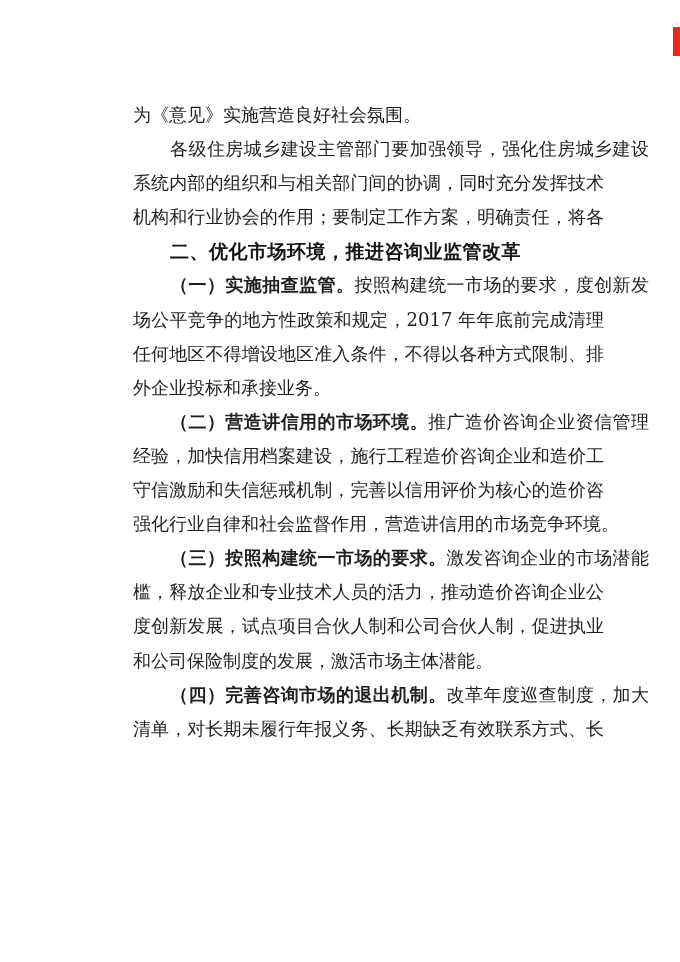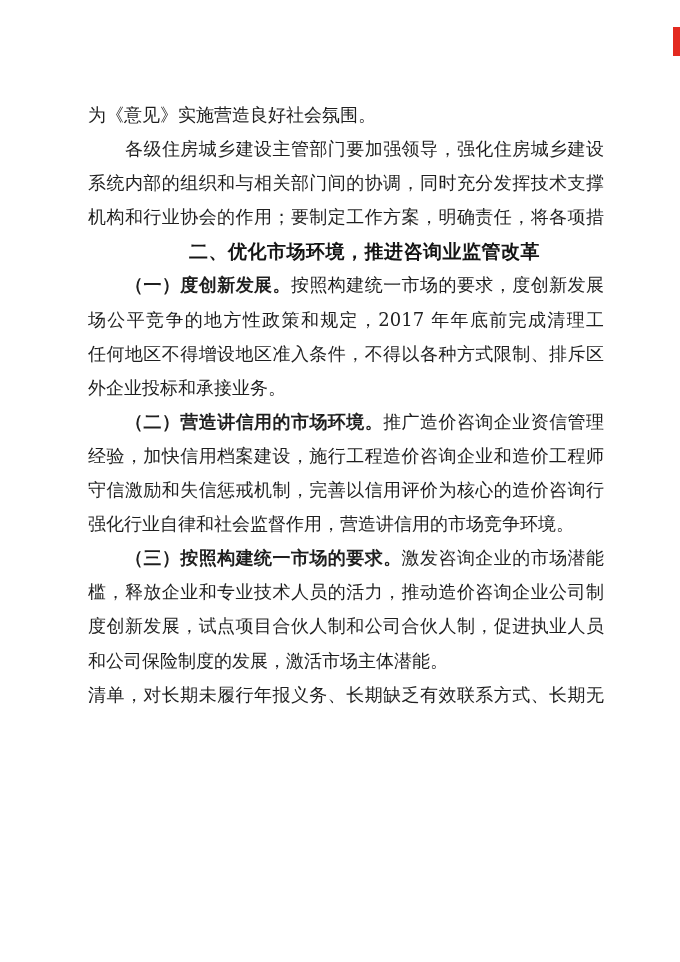--- a/index.html
+++ b/index.html
@@ -22,20 +22,21 @@
     width: 516px;
   }
   .text-line {
     height: 34.1px;
     line-height: 34.1px;
     font-size: 18px;
     color: #1f1f1f;
     white-space: nowrap;
     overflow: visible;
     text-justify: inter-character;
+    margin-left: 45px;
   }
   
   .text-line.full {
     white-space: normal;
     text-align: justify;
     text-align-last: justify;
     overflow: hidden;
   }
   .text-line.indent {
     padding-left: 37px;
@@ -45,48 +46,48 @@
   }
   .seg-bold {
     font-weight: bold;
   }
   .text-line.heading {
     font-family: "DejaVu Sans", sans-serif;
     font-weight: bold;
     font-size: 19px;
     letter-spacing: 0.5px;
     color: #141414;
-    text-align: center;
   }
   .red-edge-mark {
     position: absolute;
     right: 0;
     top: 27px;
     width: 7px;
     height: 29px;
   }
 </style>
 </head>
 <body>
 
 <div class="page" style="background: rgb(255, 255, 255);">
   <div class="doc-content">
       <div class="text-line"><span class="seg">为《意见》实施营造良好社会氛围。</span></div>
       <div class="text-line indent full"><span class="seg">各级住房城乡建设主管部门要加强领导，强化住房城乡建设</span></div>
       <div class="text-line full"><span class="seg">系统内部的组织和与相关部门间的协调，同时充分发挥技术支撑</span></div>
       <div class="text-line full"><span class="seg">机构和行业协会的作用；要制定工作方案，明确责任，将各项措</span></div>
       <div class="text-line indent heading"><span class="seg-bold">二、优化市场环境，推进咨询业监管改革</span></div>
-      <div class="text-line indent full"><span class="seg-bold">（一）度创新发展。</span><span class="seg">按照构建统一市场的要求，度创新发展</span></div>
+      <div class="text-line indent full"><span class="seg-bold">（一）实施抽查监管。</span><span class="seg">按照构建统一市场的要求，度创新发展</span></div>
       <div class="text-line full"><span class="seg">场公平竞争的地方性政策和规定，2017 年年底前完成清理工作。</span></div>
       <div class="text-line full"><span class="seg">任何地区不得增设地区准入条件，不得以各种方式限制、排斥区</span></div>
       <div class="text-line"><span class="seg">外企业投标和承接业务。</span></div>
       <div class="text-line indent full"><span class="seg-bold">（二）营造讲信用的市场环境。</span><span class="seg">推广造价咨询企业资信管理</span></div>
       <div class="text-line full"><span class="seg">经验，加快信用档案建设，施行工程造价咨询企业和造价工程师</span></div>
       <div class="text-line full"><span class="seg">守信激励和失信惩戒机制，完善以信用评价为核心的造价咨询行</span></div>
       <div class="text-line"><span class="seg">强化行业自律和社会监督作用，营造讲信用的市场竞争环境。</span></div>
       <div class="text-line indent full"><span class="seg-bold">（三）按照构建统一市场的要求。</span><span class="seg">激发咨询企业的市场潜能</span></div>
       <div class="text-line full"><span class="seg">槛，释放企业和专业技术人员的活力，推动造价咨询企业公司制</span></div>
       <div class="text-line full"><span class="seg">度创新发展，试点项目合伙人制和公司合伙人制，促进执业人员</span></div>
       <div class="text-line"><span class="seg">和公司保险制度的发展，激活市场主体潜能。</span></div>
+      <div class="text-line indent full"><span class="seg-bold">（四）完善咨询市场的退出机制。</span><span class="seg">改革年度巡查制度，加大</span></div>
       <div class="text-line full"><span class="seg">清单，对长期未履行年报义务、长期缺乏有效联系方式、长期无</span></div>
     </div>
   <div class="red-edge-mark" style="background: rgb(227, 42, 32);"></div>
 </div>
 
 </body></html>

